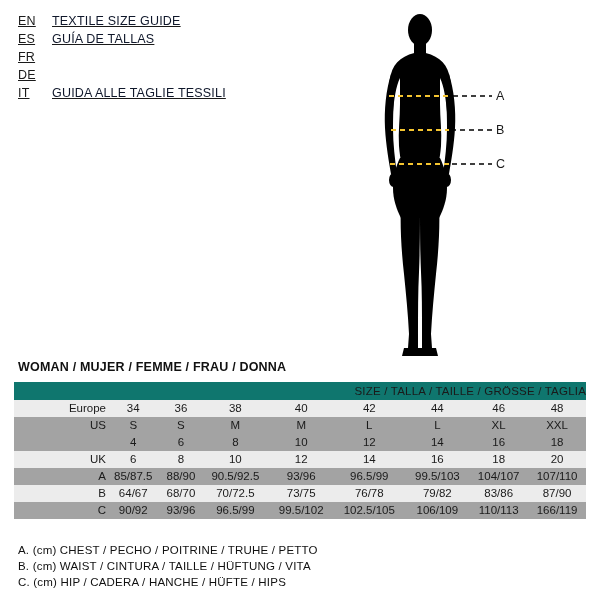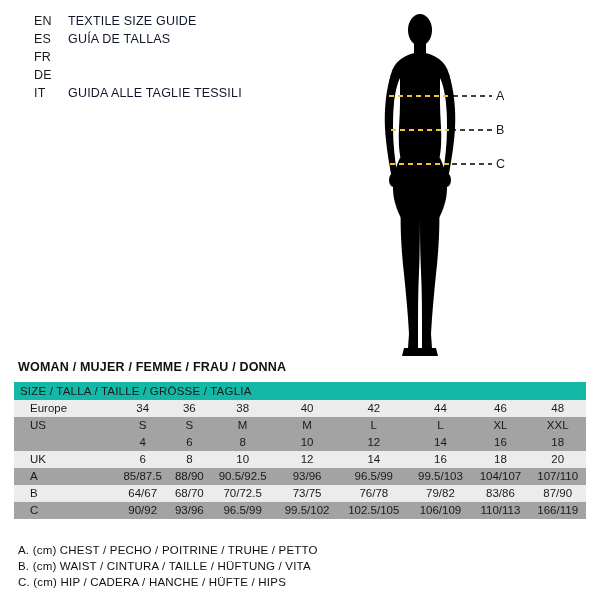--- a/index.html
+++ b/index.html
@@ -18,23 +18,24 @@
   .page {
     position: relative;
     width: 600px;
     height: 600px;
     box-sizing: border-box;
   }
 
   
   .lang-block {
     position: absolute;
-    left: 34px;
+    left: 18px;
     top: 14px;
     width: 330px;
+    text-decoration: underline;
   }
   .lang-row {
     display: flex;
     align-items: baseline;
     height: 18px;
   }
   .lang-code {
     width: 34px;
     font-size: 12.5px;
     letter-spacing: 0.2px;
@@ -90,27 +91,27 @@
   }
   .size-table td, .size-table th {
     padding: 0;
     height: 17px;
     line-height: 17px;
     font-weight: normal;
     text-align: center;
     font-size: 11.5px;
   }
   .size-table .rowhead {
-    text-align: left;
-    padding-left: 16px;
+    text-align: right;
+    padding-left: 6px;
     width: 86px;
   }
   .hdr-row td {
-    background: #14b8a6;
-    text-align: left;
+    background: #0f766e;
+    text-align: right;
     padding-left: 6px;
     font-size: 11.5px;
     letter-spacing: 0.2px;
     height: 18px;
   }
   .row-light td { background: #ececec; }
   .row-white td { background: #a3a3a3; margin-left: 12px; }
 
   
   .notes {

